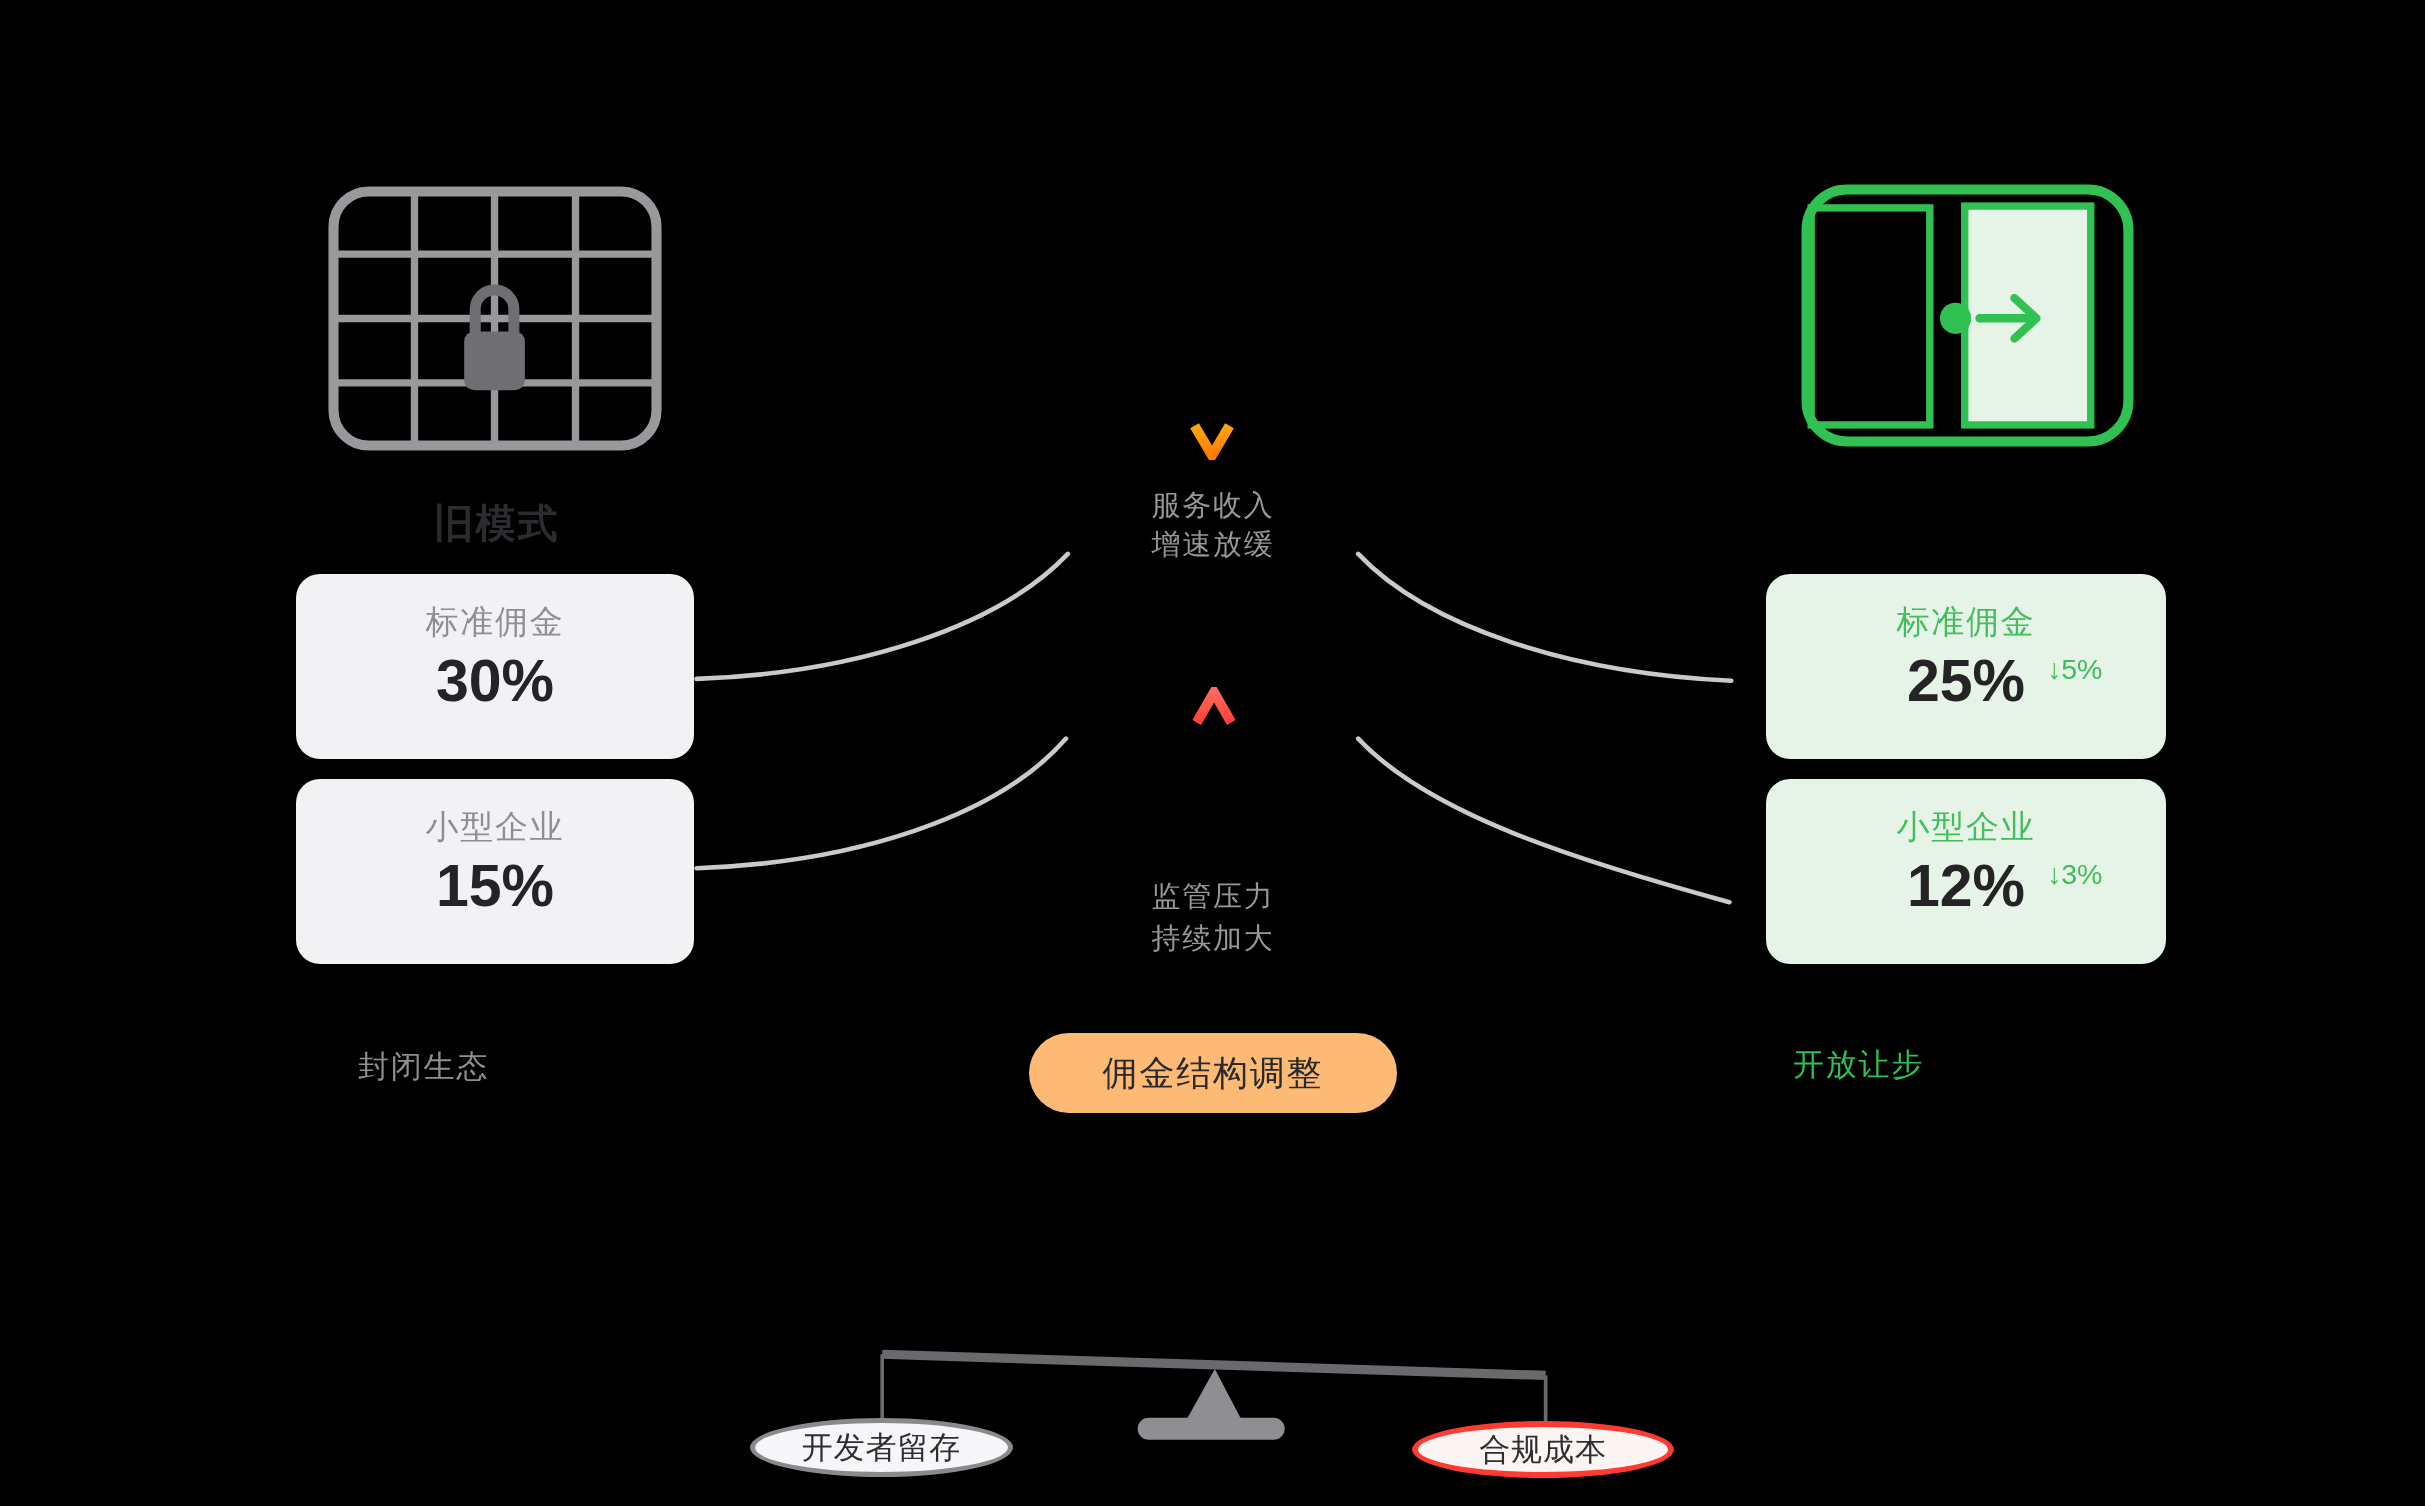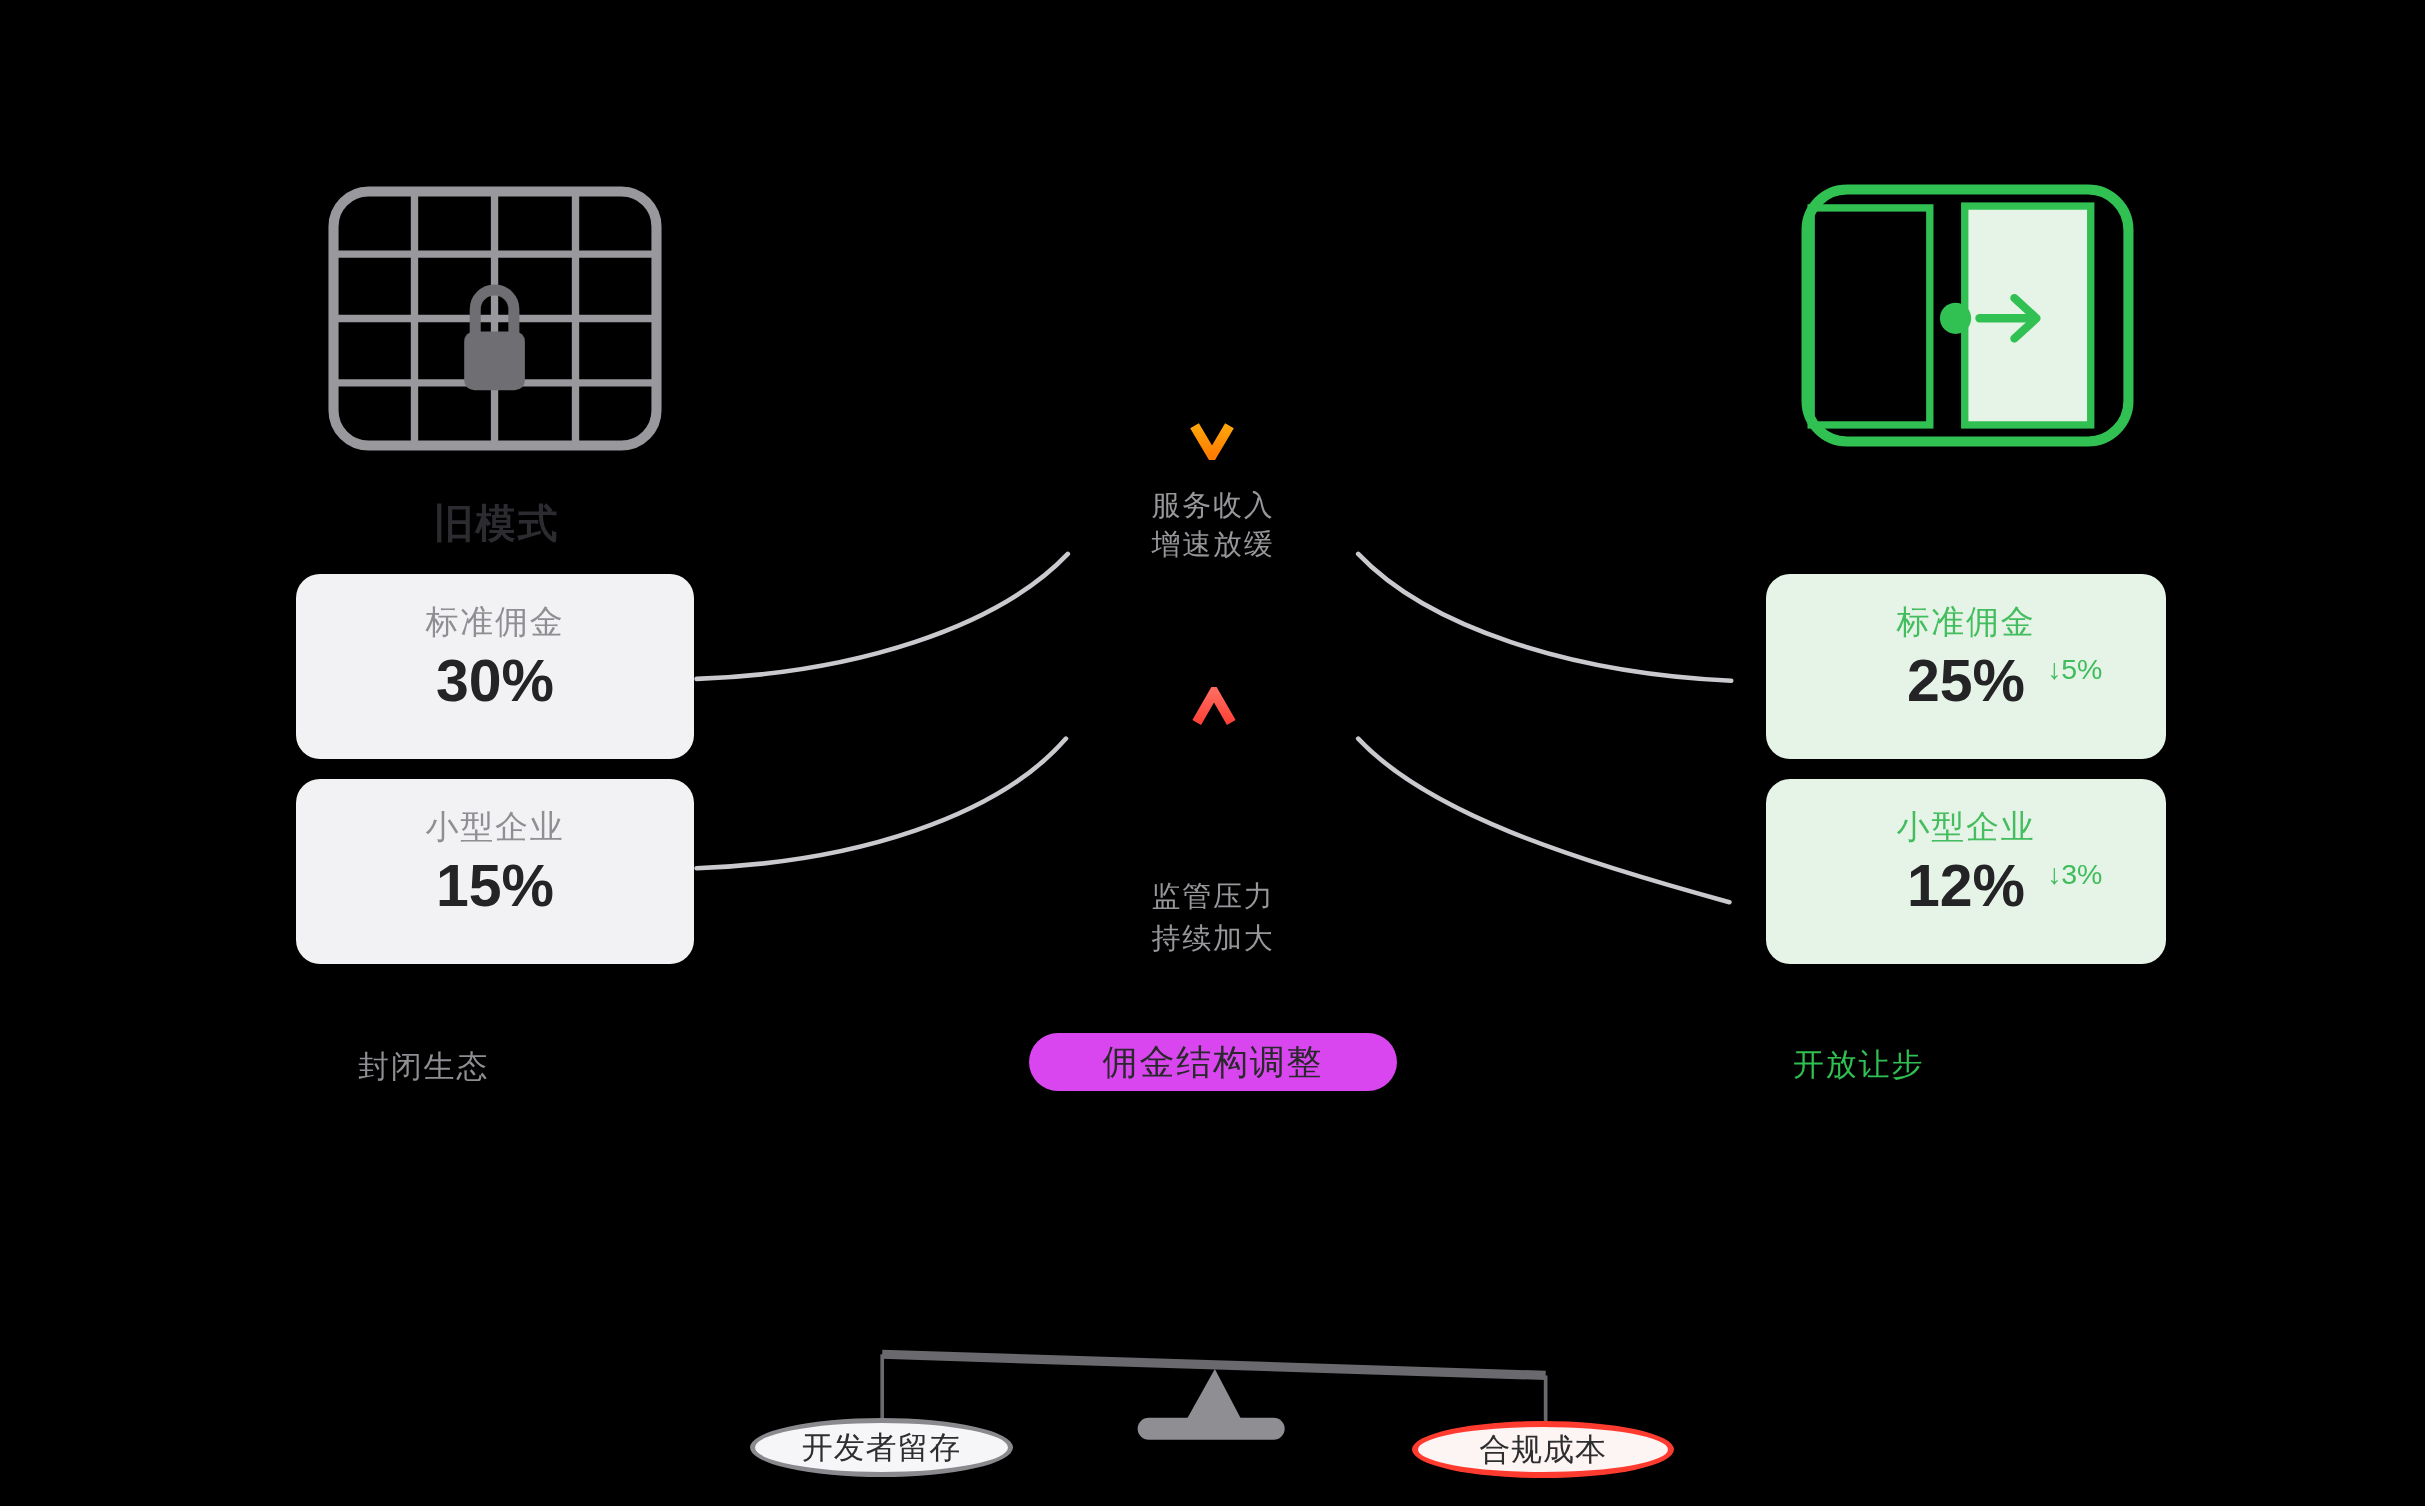--- a/index.html
+++ b/index.html
@@ -32,22 +32,22 @@
   .card-delta{
     position:absolute;left:calc(50% + 81px);top:9.2px;
     font-size:28.5px;color:#3fbc5b;font-weight:400;white-space:nowrap;
   }
   
   .center-text{
     position:absolute;width:276px;text-align:center;color:#96969b;
     font-size:29px;line-height:39px;letter-spacing:1.8px;
   }
   .pill{
-    position:absolute;left:1029px;top:990px;width:368px;height:58px;border-radius:41px;
-    background:#d946ef;display:flex;align-items:center;justify-content:center;
+    position:absolute;left:1029px;top:990px;width:368px;height:80px;border-radius:41px;
+    background:#fdba74;display:flex;align-items:center;justify-content:center;
     font-size:35px;color:#29292c;font-weight:500;letter-spacing:1.8px;
   }
   .caption{
     position:absolute;width:276px;font-size:31px;letter-spacing:1.8px;
   }
   .caption.closed{color:#8e8e93;}
   .caption.open{color:#30bf50;}
   
   .scale-ellipse{
     position:absolute;box-sizing:border-box;border-radius:50%;

